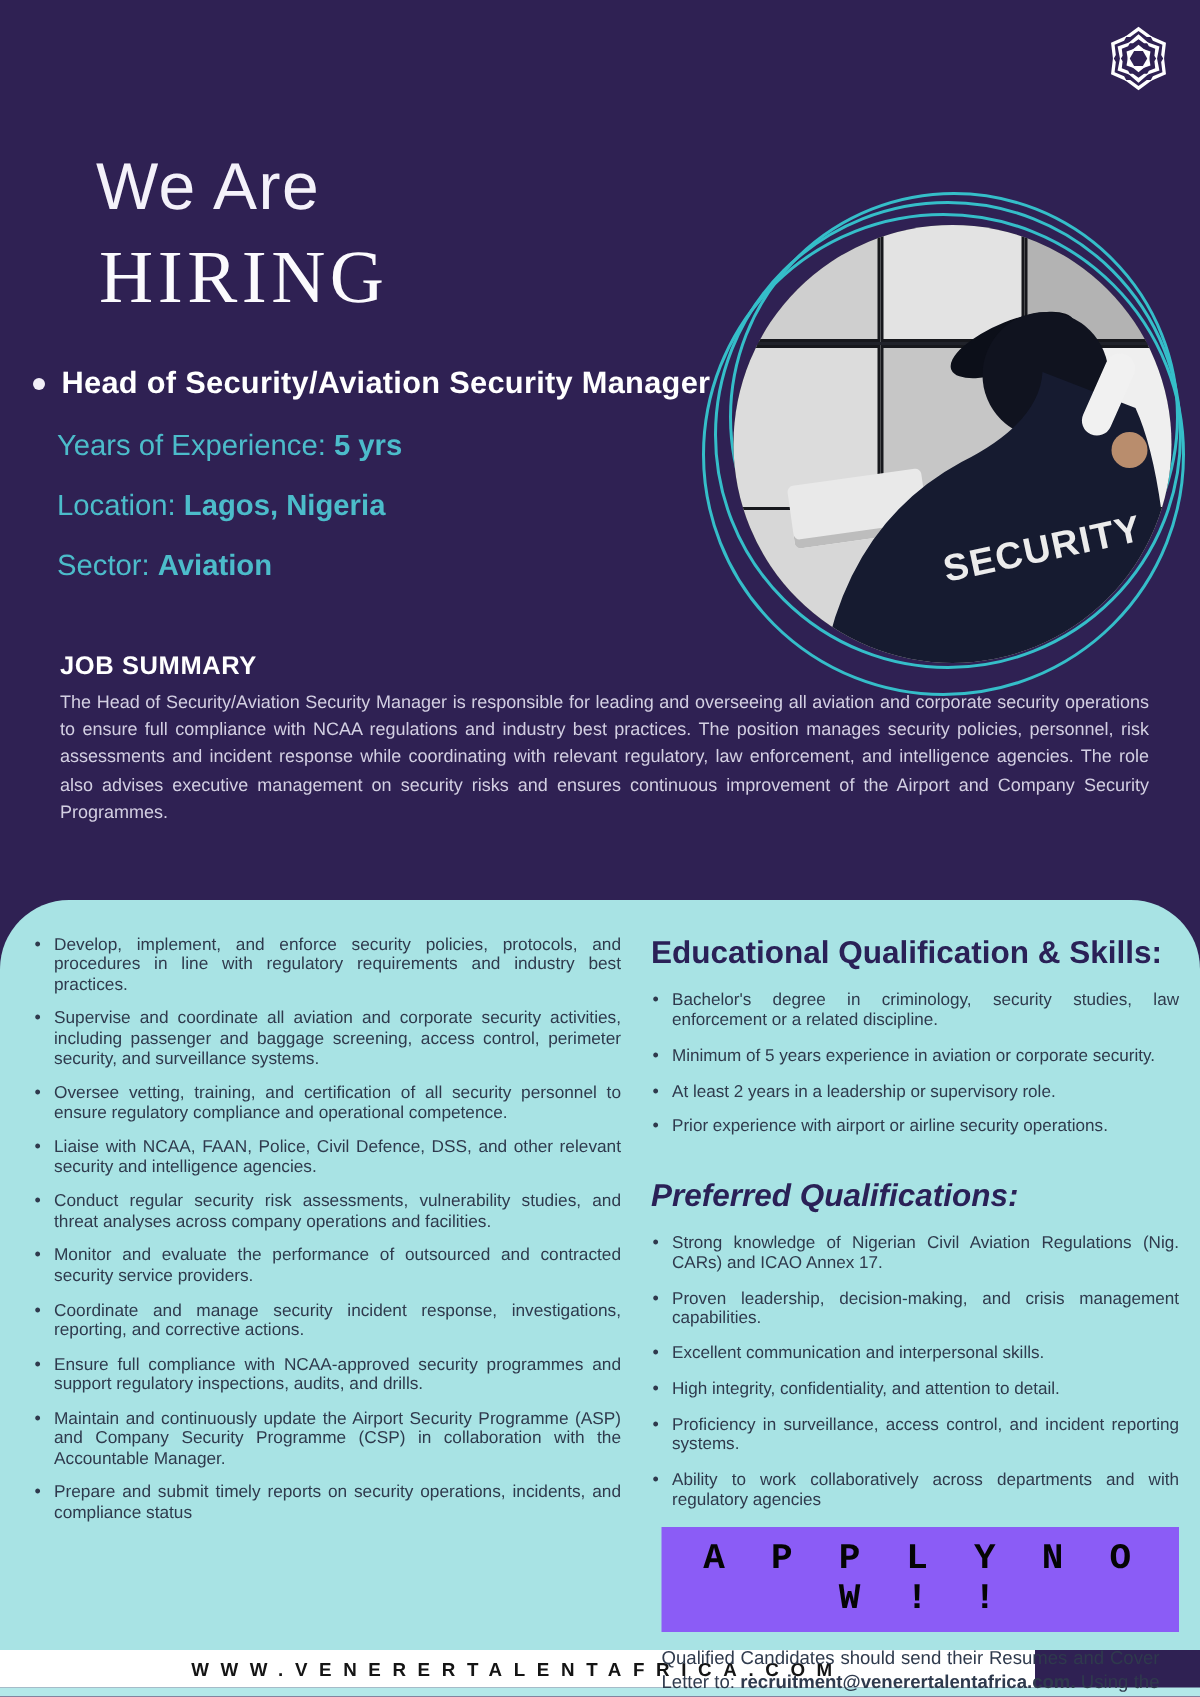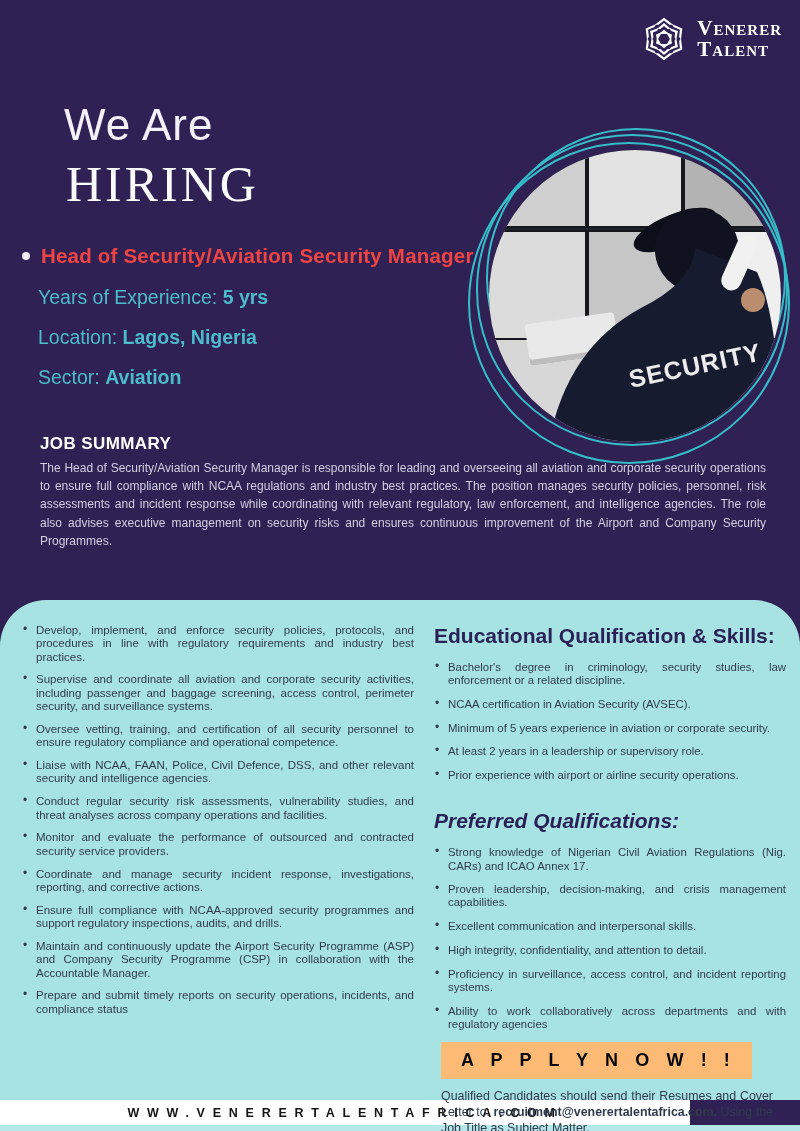--- a/index.html
+++ b/index.html
@@ -21,21 +21,21 @@
 
   .hero-line1{position:absolute; left:64px; top:100px; color:#F4F1FA; font-size:44px;
               font-weight:300; letter-spacing:1px; z-index:2;}
   .hero-line2{position:absolute; left:66px; top:155px; color:#FBFAFD;
               font-family:"Liberation Serif", serif; font-size:50px; letter-spacing:3px;
               font-weight:500; z-index:2;}
 
   .job-title{position:absolute; left:22px; top:244px; display:flex; align-items:flex-start;
              gap:11px; z-index:2;}
   .job-title .dot{width:8px; height:8px; border-radius:50%; background:#F2EFF8; margin-top:8px;}
-  .job-title .txt{color:#ef4444; font-size:20.5px; font-weight:bold; letter-spacing:.2px;}
+  .job-title .txt{color:#ffffff; font-size:20.5px; font-weight:bold; letter-spacing:.2px;}
 
   .detail{position:absolute; left:38px; color:var(--accent); font-size:19.5px; z-index:2;}
   .detail b{font-weight:bold;}
   .detail.exp{top:286px;} .detail.loc{top:326px;} .detail.sec{top:366px;}
 
   .summary-head{position:absolute; left:40px; top:434px; color:#FFFFFF; font-size:17px;
                 font-weight:bold; letter-spacing:.4px; z-index:2;}
   .summary-body{position:absolute; left:40px; top:459px; width:726px; color:var(--summary);
                 font-size:12px; line-height:1.52; text-align:justify; z-index:2;}
 
@@ -63,23 +63,23 @@
   .col-left .sec-head{font-size:23px; margin-bottom:16px;}
   .col-right .sec-head{font-size:21px; margin-bottom:13px;}
   .col-right .sec-head.pref{margin-top:27px;font-style:italic;}
   ul.blist{list-style:none;}
   ul.blist li{position:relative; padding-left:14px; margin-bottom:9.5px; text-align:justify;
               font-size:11.5px; line-height:1.16; color:var(--bullet);}
   .col-right ul.blist li{font-size:11.4px; margin-bottom:10.5px;}
   ul.blist li::before{content:"\2022"; position:absolute; left:1px; top:-1px; font-size:12px;}
 
   .apply-section{margin-left:7px; margin-top:10px;}
-  .apply-btn{display:inline-block; background:#fdba74; color:#050505; font-weight:bold;
-             font-size:18px; letter-spacing:.34em; padding:8px 16px 8px 20px; border:0;
-             font-family:Liberation Sans, sans-serif; cursor:pointer;}
+  .apply-btn{display:inline-block; background:#8b5cf6; color:#050505; font-weight:bold;
+             font-size:24px; letter-spacing:.34em; padding:8px 16px 8px 20px; border:0;
+             font-family:Liberation Mono, monospace; cursor:pointer;}
   .apply-note{margin-top:9px; font-size:12.4px; line-height:1.3; color:var(--bullet);
               text-align:justify; width:332px;}
   .apply-note b{font-weight:bold;}
 
   
   .footer-band{width:690px; height:25px; background:#FFFFFF; display:flex; align-items:center;
                justify-content:center;}
   .footer-url{color:#141414; font-size:12.5px; font-weight:bold; letter-spacing:.62em;}
   .footer-strip{width:800px; height:6px; background:#B4E8E9;}
 </style>
@@ -98,24 +98,20 @@
             <path d="M0,-35 L15,-22 L8,-22 L0,-28 L-8,-22 L-15,-22 Z"></path>
             <path d="M0,-20 L11,-11 L-11,-11 Z"></path>
           </g>
           <use href="#seg" transform="rotate(60)"></use>
           <use href="#seg" transform="rotate(120)"></use>
           <use href="#seg" transform="rotate(180)"></use>
           <use href="#seg" transform="rotate(240)"></use>
           <use href="#seg" transform="rotate(300)"></use>
         </svg>
       </span>
-      <div class="logo-text">
-        <div>Venerer</div>
-        <div>Talent</div>
-      </div>
     </div>
 
     <div class="hero-line1">We Are</div>
     <div class="hero-line2">HIRING</div>
 
     <div class="job-title">
       <span class="dot"></span>
       <span class="txt">Head of Security/Aviation Security Manager</span>
     </div>
 
@@ -165,21 +161,20 @@
         <li>Ensure full compliance with NCAA-approved security programmes and support regulatory inspections, audits, and drills.</li>
         <li>Maintain and continuously update the Airport Security Programme (ASP) and Company Security Programme (CSP) in collaboration with the Accountable Manager.</li>
         <li>Prepare and submit timely reports on security operations, incidents, and compliance status</li>
       </ul>
     </div>
 
     <div class="col-right">
       <div class="sec-head">Educational Qualification &amp; Skills:</div>
       <ul class="blist">
         <li>Bachelor's degree in criminology, security studies, law enforcement or a related discipline.</li>
-        <li>NCAA certification in Aviation Security (AVSEC).</li>
         <li>Minimum of 5 years experience in aviation or corporate security.</li>
         <li>At least 2 years in a leadership or supervisory role.</li>
         <li>Prior experience with airport or airline security operations.</li>
       </ul>
 
       <div class="sec-head pref">Preferred Qualifications:</div>
       <ul class="blist">
         <li>Strong knowledge of Nigerian Civil Aviation Regulations (Nig. CARs) and ICAO Annex 17.</li>
         <li>Proven leadership, decision-making, and crisis management capabilities.</li>
         <li>Excellent communication and interpersonal skills.</li>

